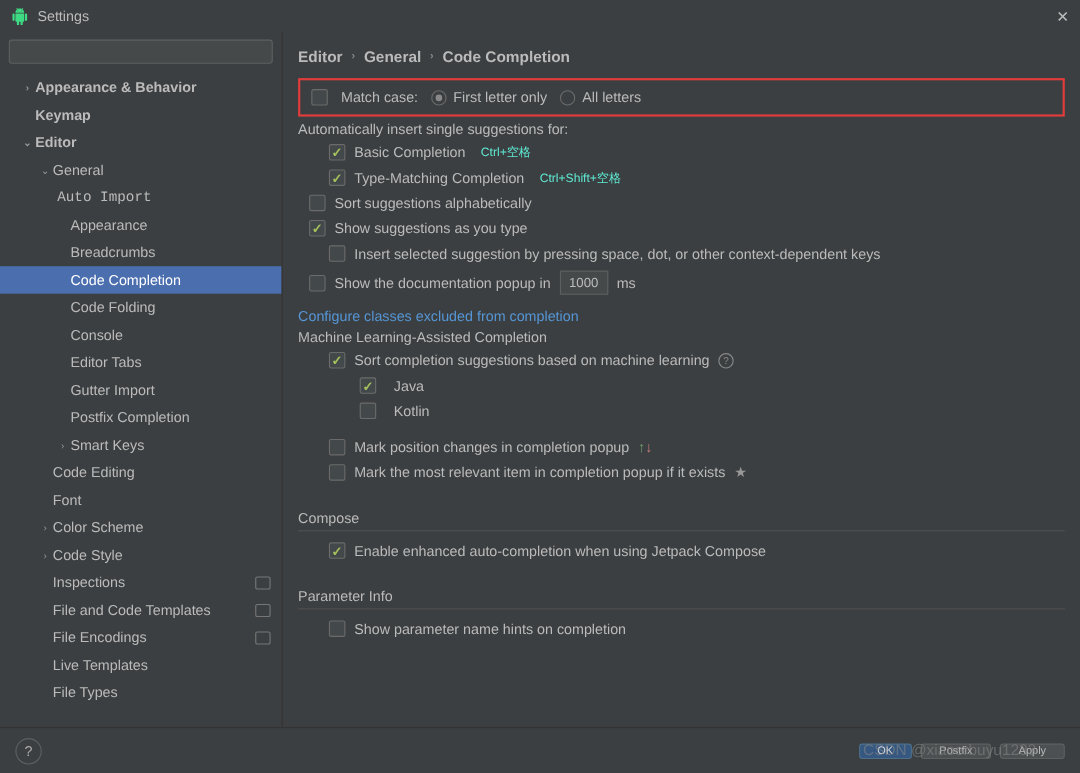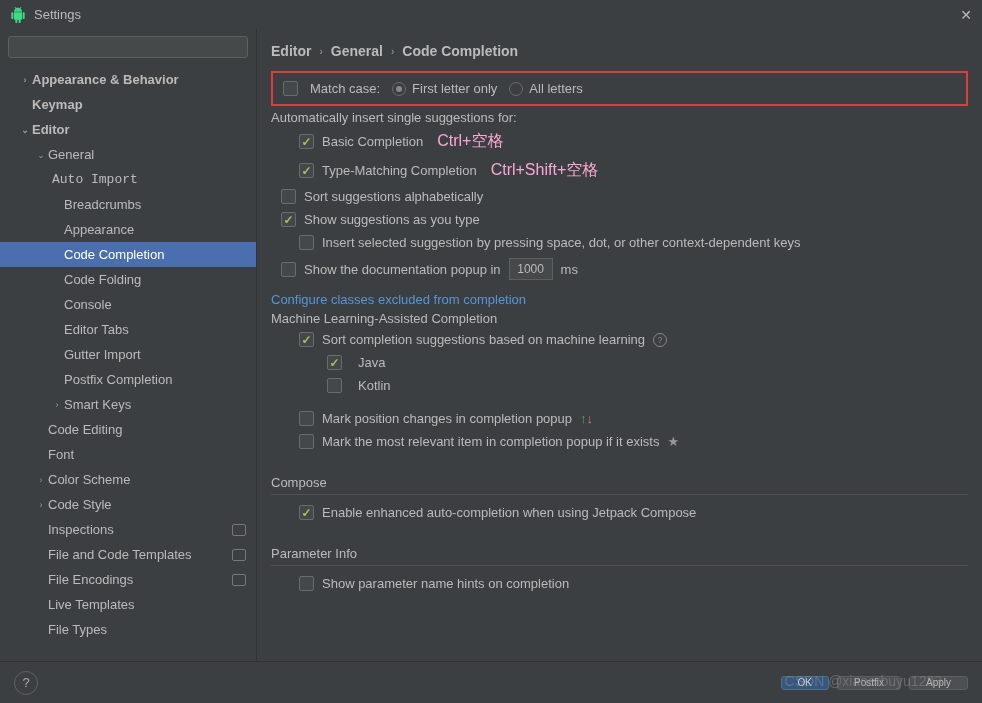--- a/index.html
+++ b/index.html
@@ -155,21 +155,21 @@
 }
 .row {
   display: flex;
   align-items: center;
   gap: 8px;
   padding: 4px 0;
   margin-left: 10px;
 }
 .row.indent1 { margin-left: 28px; }
 .row.indent2 { margin-left: 56px; gap: 16px; }
-.shortcut { color: #f9a8d4; font-size: 16px; margin-left: 6px; }
+.shortcut { color: #5eead4; font-size: 11px; margin-left: 6px; }
 .section-label { color: #bbbbbb; margin: 2px 0 2px 0; }
 .link { color: #5596d6; cursor: pointer; }
 .num-input {
   width: 44px; height: 22px;
   background: #45494a;
   border: 1px solid #5e6060;
   color: #bbb;
   text-align: center;
   font-size: 12px;
 }
@@ -271,25 +271,25 @@
         <div class="tree-item" style="padding-left: 34px;">
           <span class="arrow">⌄</span>
           <span class="label">General</span>
         </div>
         <div class="tree-item" style="padding-left: 38px; font-family: Liberation Mono, monospace;">
           <span class="arrow"></span>
           <span class="label">Auto Import</span>
         </div>
         <div class="tree-item" style="padding-left: 50px;">
           <span class="arrow"></span>
+          <span class="label">Appearance</span>
+        </div>
+        <div class="tree-item" style="padding-left: 50px;">
+          <span class="arrow"></span>
           <span class="label">Breadcrumbs</span>
-        </div>
-        <div class="tree-item" style="padding-left: 50px;">
-          <span class="arrow"></span>
-          <span class="label">Appearance</span>
         </div>
         <div class="tree-item selected" style="padding-left: 50px;">
           <span class="arrow"></span>
           <span class="label">Code Completion</span>
         </div>
         <div class="tree-item" style="padding-left: 50px;">
           <span class="arrow"></span>
           <span class="label">Code Folding</span>
         </div>
         <div class="tree-item" style="padding-left: 50px;">

